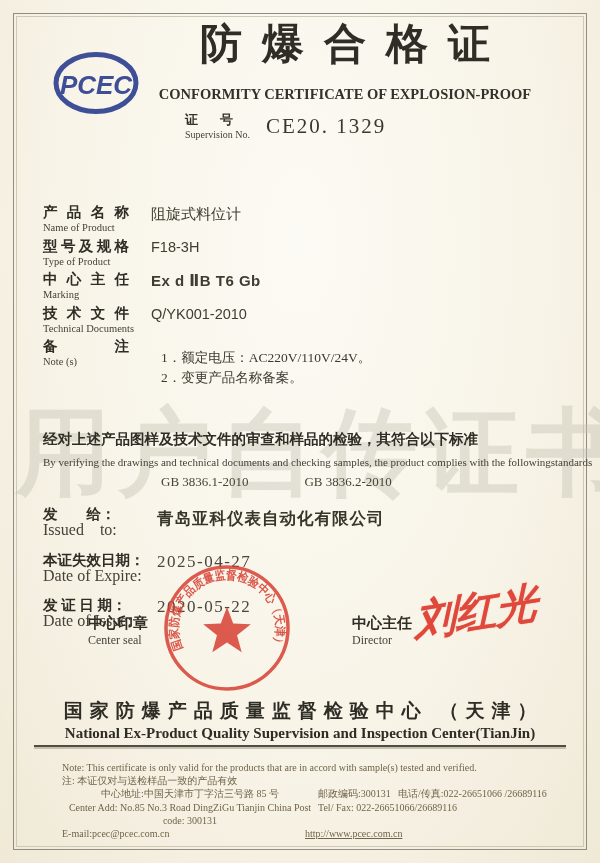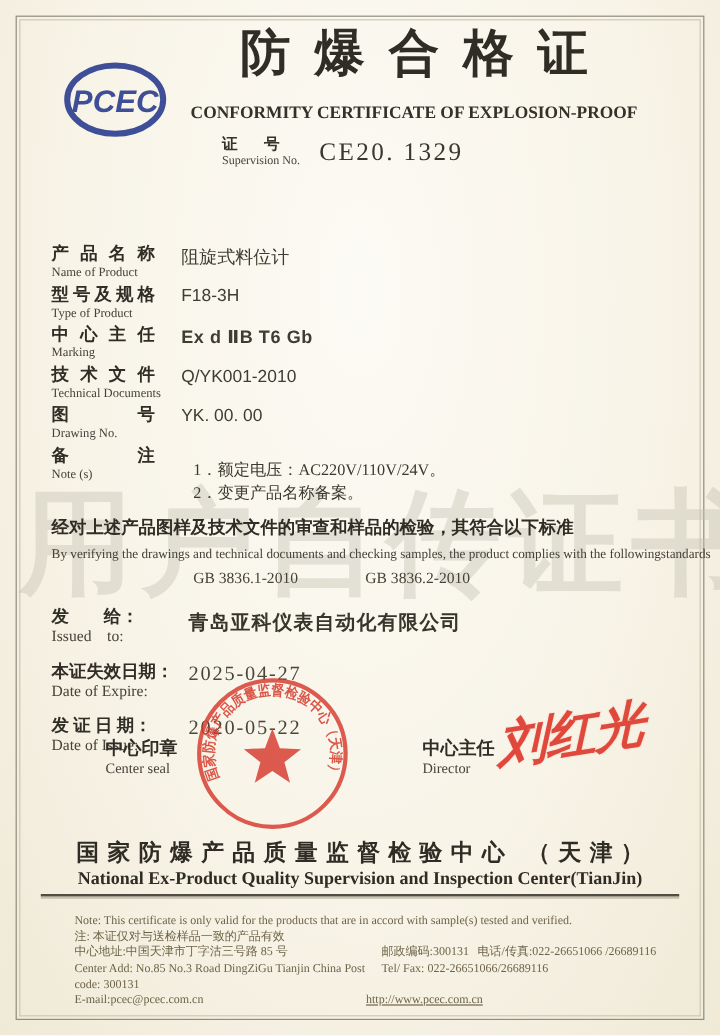--- a/index.html
+++ b/index.html
@@ -41,21 +41,21 @@
   .statement{position:absolute;top:430px;left:43px;right:26px;}
   .statement .cn{font-size:14.5px;font-weight:600;color:#2f2d25;}
   .statement .en{font-size:11px;color:#45423a;margin-top:7px;white-space:nowrap;}
   .standards{display:flex;gap:56px;padding-left:118px;margin-top:6px;font-size:13px;color:#474334;}
 
   
   .issue{position:absolute;top:494px;left:43px;}
   .irow{display:flex;height:33.5px;margin-top:12px;}
   .ilabel{width:104px;flex:none;}
   .ilabel .cn{display:block;font-size:14.5px;font-weight:600;line-height:17px;white-space:pre;color:#2f2d25;}
-  .ilabel .en{display:block;font-size:13px;line-height:13px;color:#45423a;white-space:pre;}
+  .ilabel .en{display:block;font-size:16px;line-height:13px;color:#45423a;white-space:pre;}
   .ivalue{margin-left:10px;}
   .ivalue.company{font-size:16.5px;font-weight:600;letter-spacing:1px;color:#38352b;padding-top:2px;}
   .ivalue.date{font-size:17px;letter-spacing:1.5px;color:#4a463a;}
 
   
   .stamp{position:absolute;top:562px;left:161px;width:132px;height:132px;opacity:.92;}
   .seal-label{position:absolute;top:614px;left:88px;}
   .director-label{position:absolute;top:614px;left:352px;}
   .seal-label .cn,.director-label .cn{display:block;font-size:15px;font-weight:600;color:#2f2d25;}
   .seal-label .en,.director-label .en{display:block;font-size:12px;color:#45423a;}
@@ -66,21 +66,21 @@
   
   .org{position:absolute;top:698px;left:0;right:0;text-align:center;}
   .org .l1{font-size:19px;font-weight:700;letter-spacing:7px;padding-left:7px;color:#2e2c24;white-space:nowrap;}
   .org .l2{font-size:17px;font-weight:700;letter-spacing:2px;padding-left:2px;margin-top:3px;color:#2e2c24;white-space:nowrap;}
   .org .l3{font-size:15px;font-weight:700;margin-top:1px;color:#2e2c24;white-space:nowrap;}
   .org .rule{margin:3px 34px 0;border-top:2px solid #504e42;box-shadow:0 2px 0 rgba(160,156,136,.55);}
 
   
   .footer{position:absolute;top:761px;left:62px;right:26px;font-size:10px;line-height:13.2px;color:#6f6449;}
   .footer .row{display:flex;}
-  .footer .w256{width:256px;flex:none;}
+  .footer .w256{width:256px;flex:none;text-align:center;}
   .footer .w80{width:80px;flex:none;}
   .footer .w243{width:243px;flex:none;}
   .footer .url{text-decoration:underline;color:#6f6449;}
 </style>
 </head>
 <body>
 
 <div class="page">
   <div class="frame-outer"></div>
   <div class="frame-inner"></div>
@@ -123,27 +123,20 @@
         <span class="en">Marking</span>
       </span>
       <span class="fvalue marking">Ex d ⅡB T6 Gb</span>
     </div>
     <div class="frow">
       <span class="flabel">
         <span class="cn">技术文件</span>
         <span class="en">Technical Documents</span>
       </span>
       <span class="fvalue sans">Q/YK001-2010</span>
-    </div>
-    <div class="frow">
-      <span class="flabel">
-        <span class="cn">图号</span>
-        <span class="en">Drawing No.</span>
-      </span>
-      <span class="fvalue sans">YK. 00. 00</span>
     </div>
     <div class="frow">
       <span class="flabel">
         <span class="cn">备注</span>
         <span class="en">Note (s)</span>
       </span>
       <span class="notes">
         <div>1．额定电压：AC220V/110V/24V。</div>
         <div>2．变更产品名称备案。</div>
       </span>

